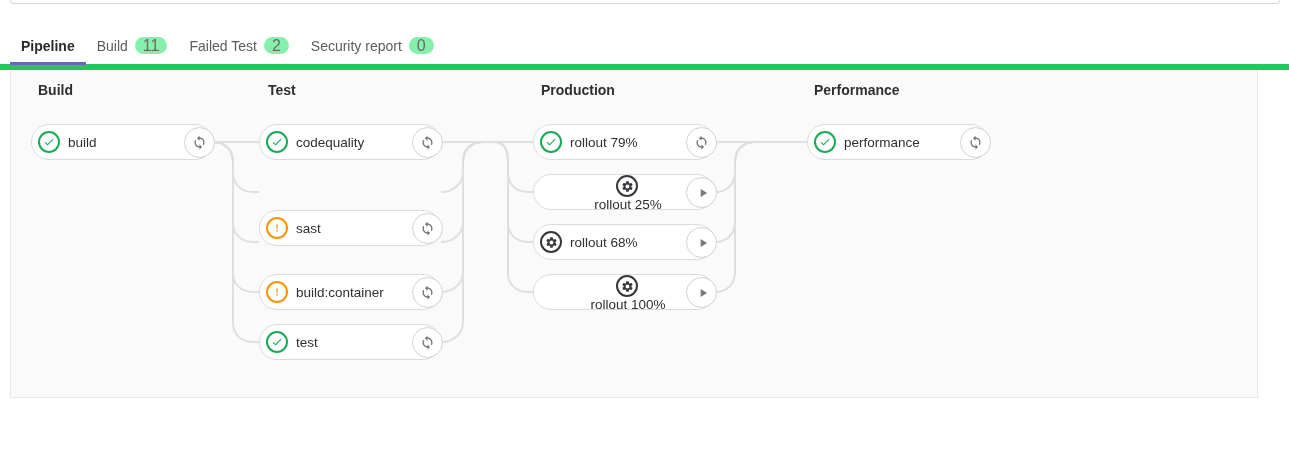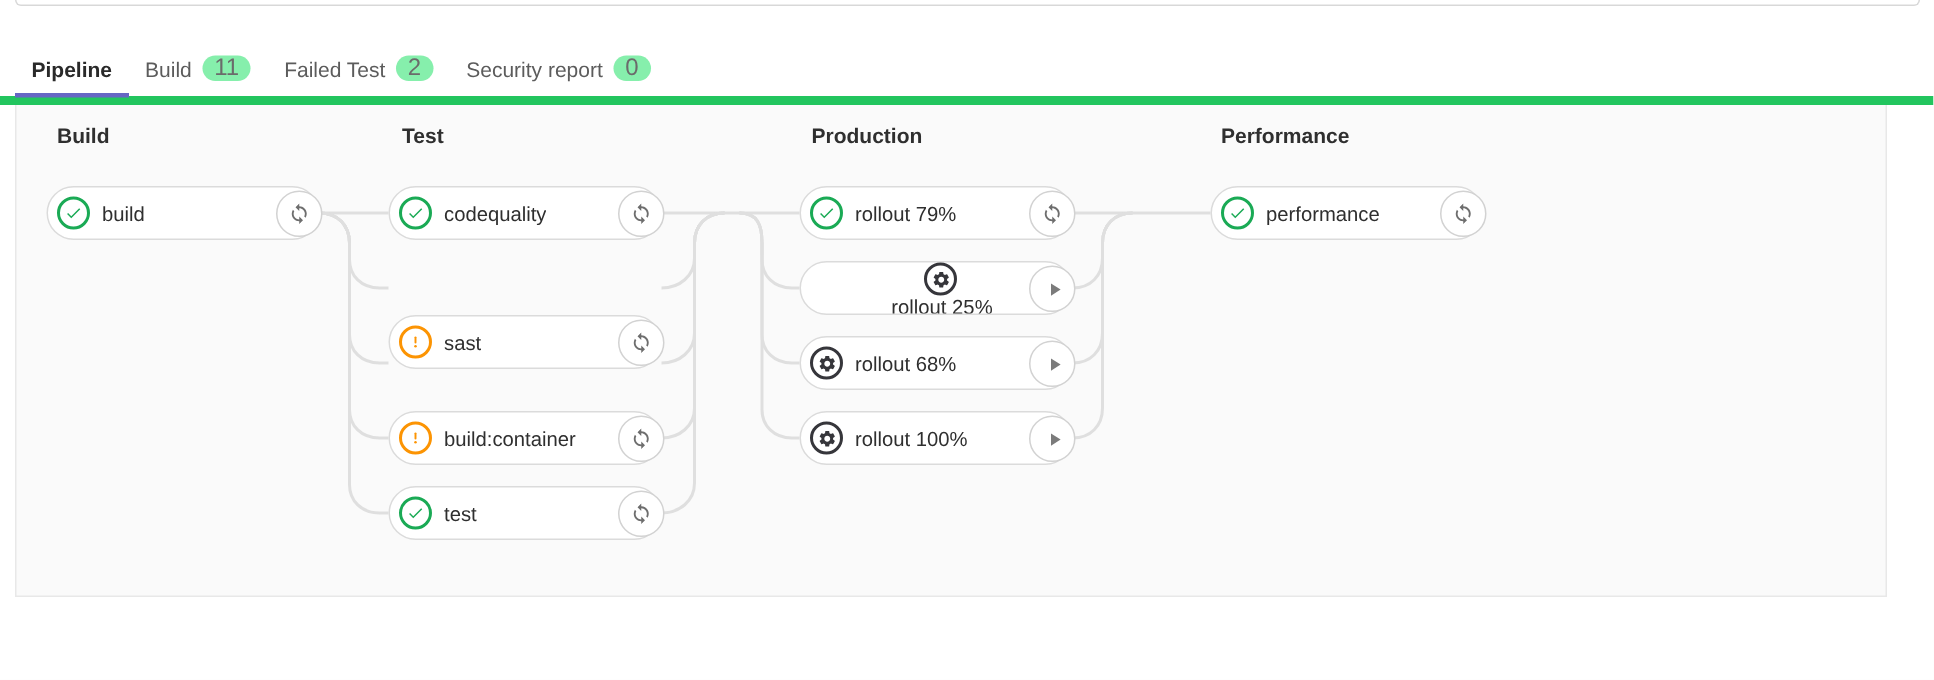--- a/index.html
+++ b/index.html
@@ -209,21 +209,21 @@
         </svg>
     </span>
     <span class="pill-label">rollout 68%</span>
     <span class="action">
       <svg width="14" height="14" viewBox="0 0 24 24" style="margin-left:2px;">
           <path fill="#7b7b7b" d="M8 5v14l11-7z"></path>
         </svg>
     </span>
   </div>
 
-  <div class="pill" style="left:522px; top:204px;">
+  <div class="pill" style="left:522px; top:204px;flex-direction:column;">
     <span class="status manual">
       <svg width="13" height="13" viewBox="0 0 24 24">
           <path fill="currentColor" d="M19.14 12.94c.04-.3.06-.61.06-.94 0-.32-.02-.64-.07-.94l2.03-1.58c.18-.14.23-.41.12-.61l-1.92-3.32c-.12-.22-.37-.29-.59-.22l-2.39.96c-.5-.38-1.03-.7-1.62-.94l-.36-2.54c-.04-.24-.24-.41-.48-.41h-3.84c-.24 0-.43.17-.47.41l-.36 2.54c-.59.24-1.13.57-1.62.94l-2.39-.96c-.22-.08-.47 0-.59.22L2.74 8.87c-.12.21-.08.47.12.61l2.03 1.58c-.05.3-.09.63-.09.94s.02.64.07.94l-2.03 1.58c-.18.14-.23.41-.12.61l1.92 3.32c.12.22.37.29.59.22l2.39-.96c.5.38 1.03.7 1.62.94l.36 2.54c.05.24.24.41.48.41h3.84c.24 0 .44-.17.47-.41l.36-2.54c.59-.24 1.13-.56 1.62-.94l2.39.96c.22.08.47 0 .59-.22l1.92-3.32c.12-.22.07-.47-.12-.61l-2.01-1.58zM12 15.6c-1.98 0-3.6-1.62-3.6-3.6s1.62-3.6 3.6-3.6 3.6 1.62 3.6 3.6-1.62 3.6-3.6 3.6z"></path>
         </svg>
     </span>
     <span class="pill-label">rollout 100%</span>
     <span class="action">
       <svg width="14" height="14" viewBox="0 0 24 24" style="margin-left:2px;">
           <path fill="#7b7b7b" d="M8 5v14l11-7z"></path>
         </svg>

